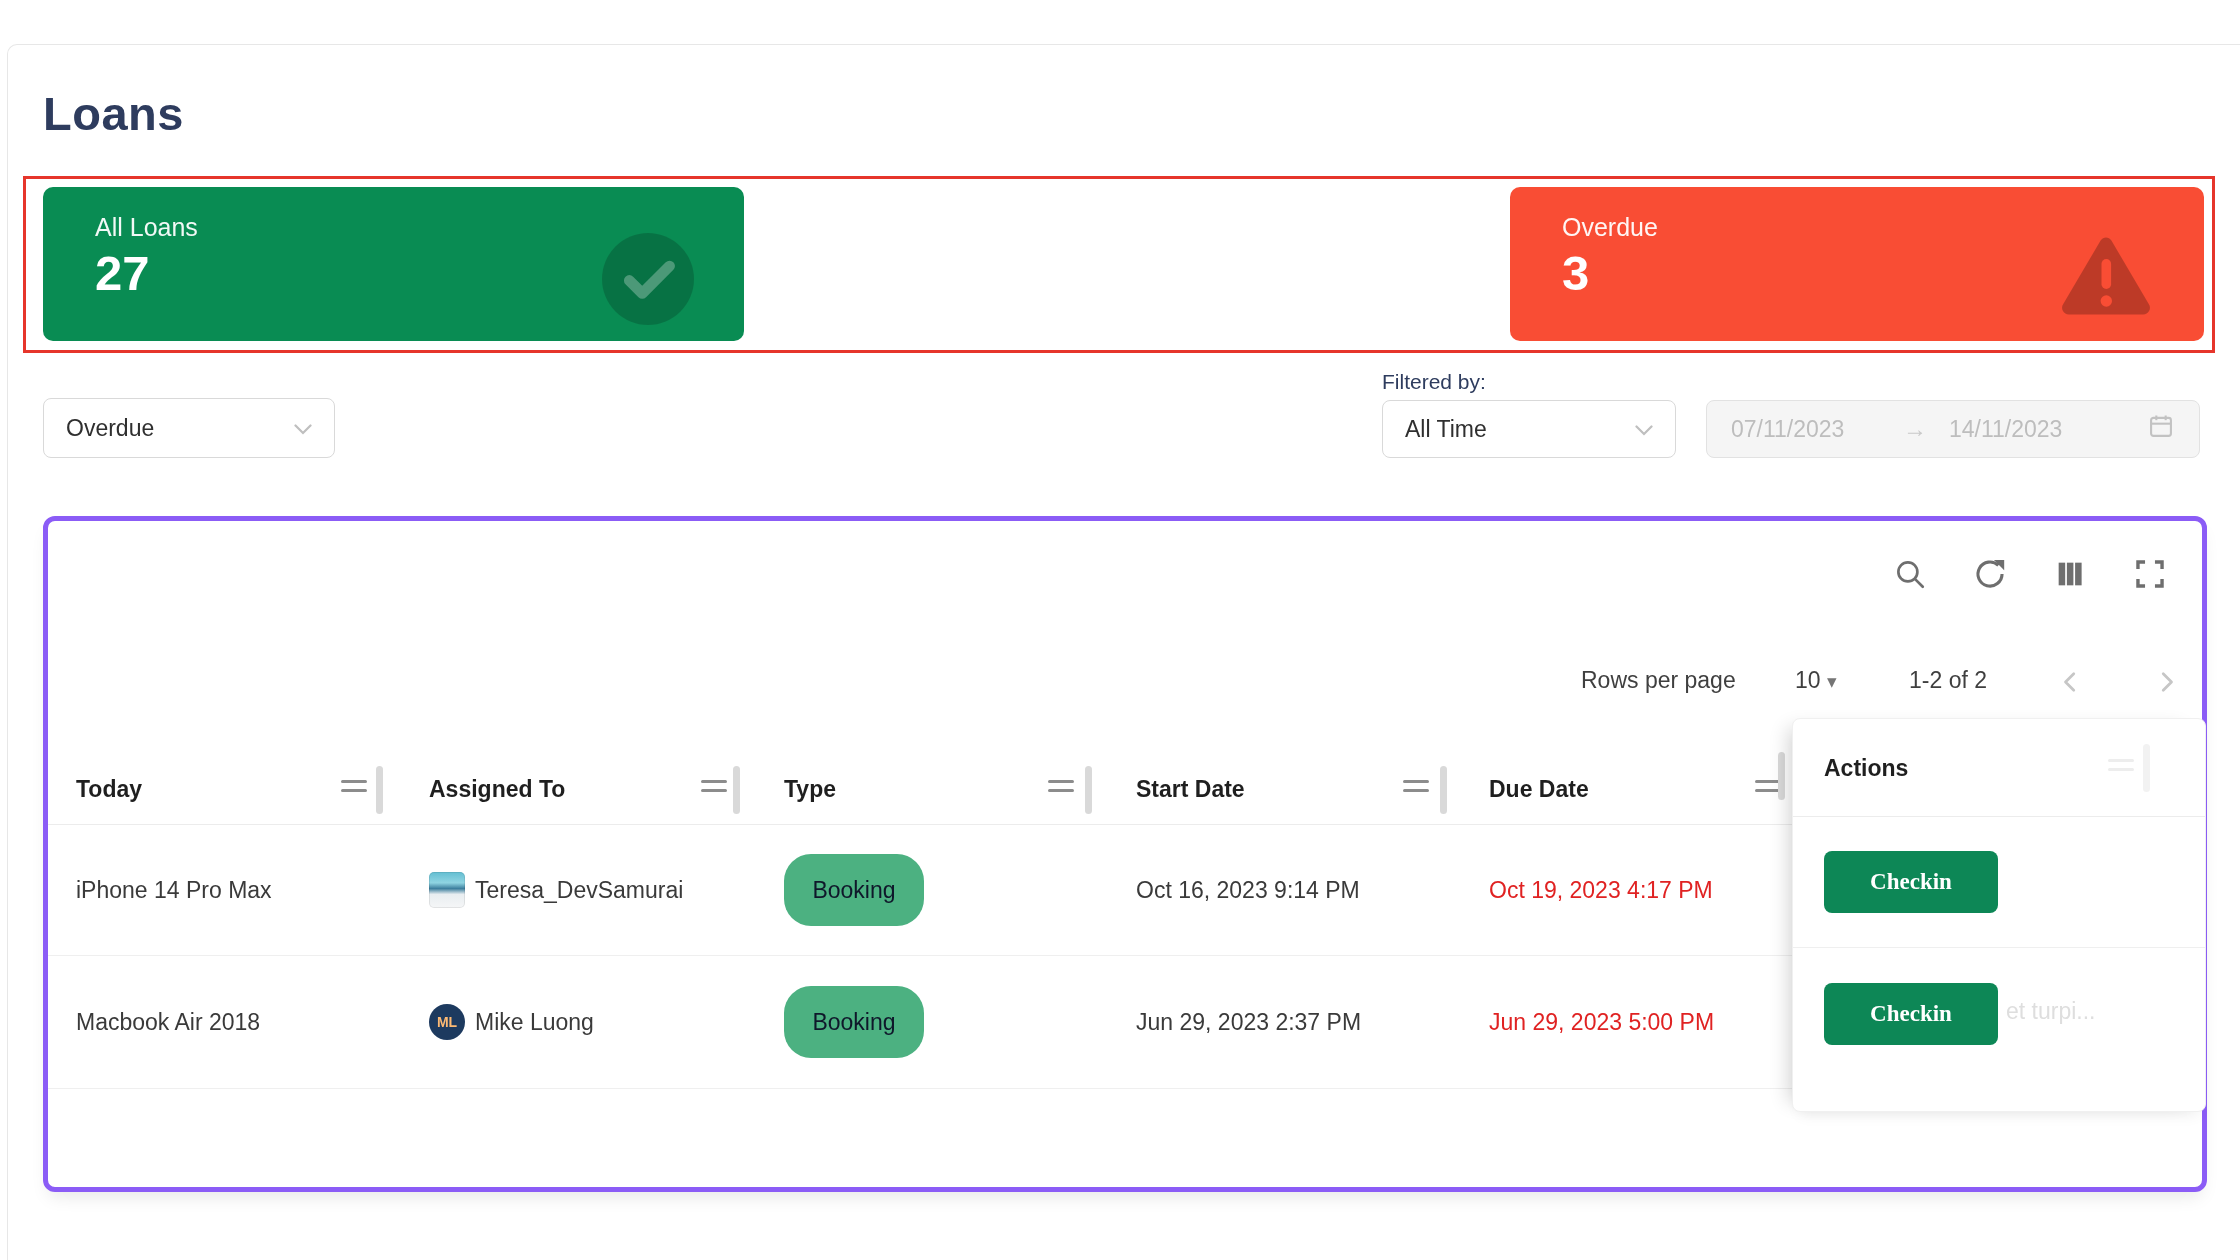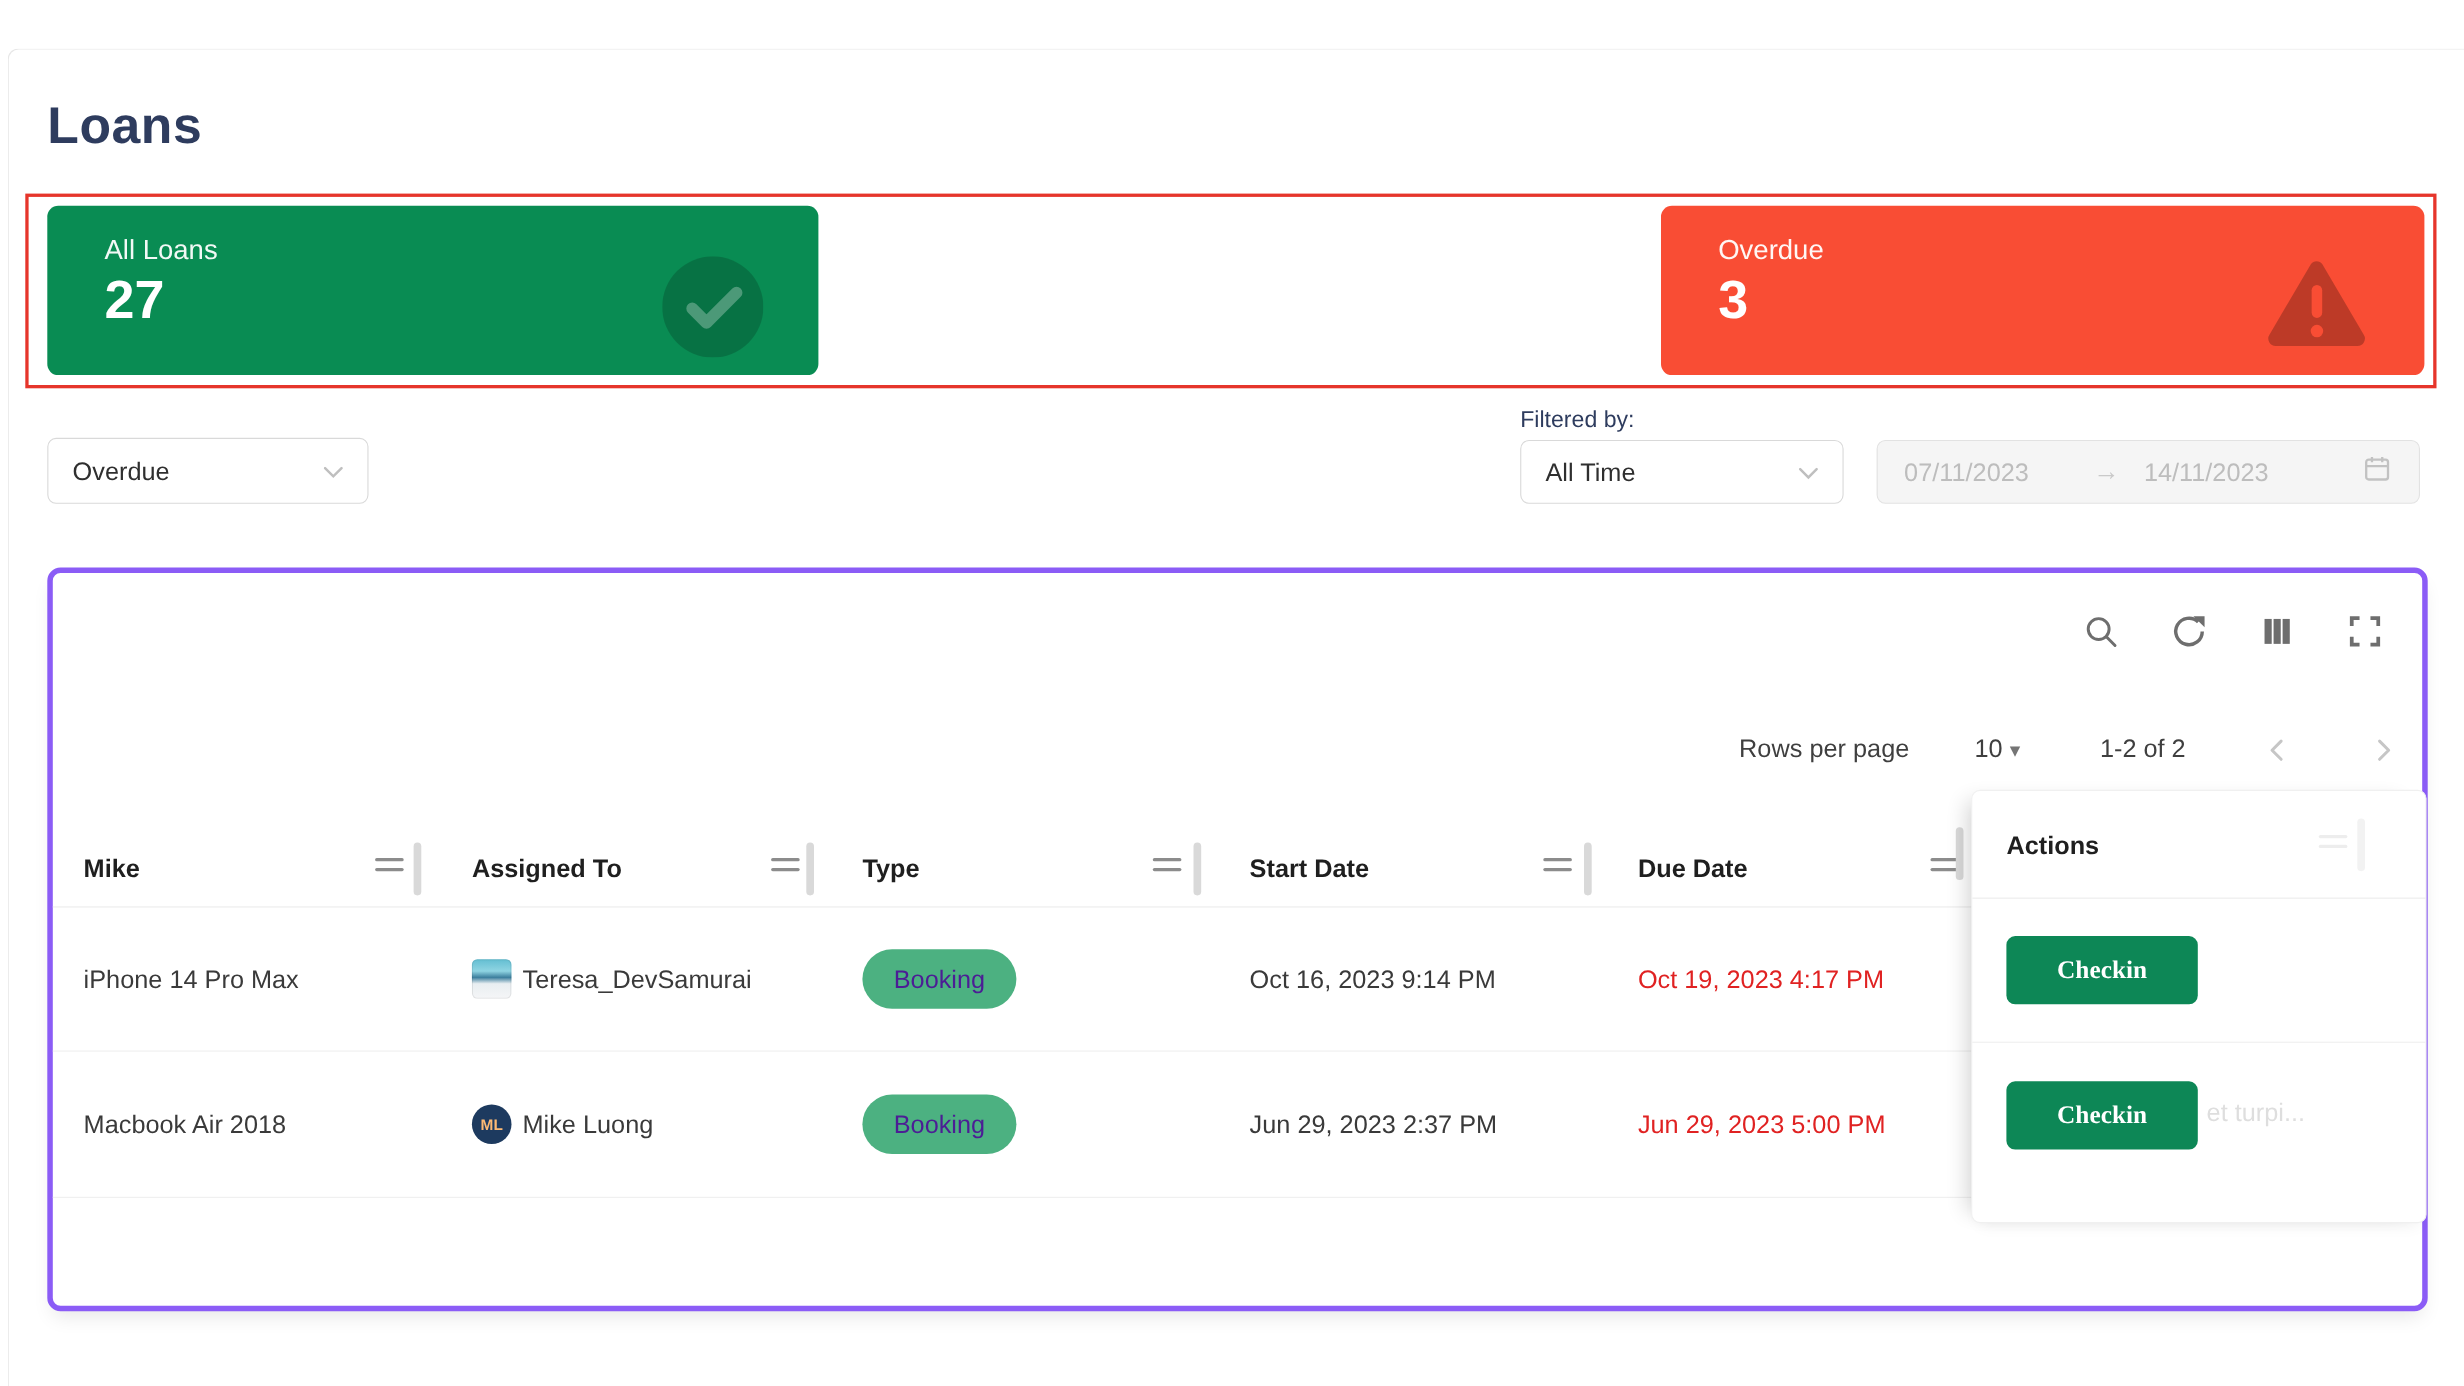--- a/index.html
+++ b/index.html
@@ -73,22 +73,22 @@
   .avatar-photo {
     width:36px; height:36px; border-radius:5px;
     background:linear-gradient(180deg,#63bed2 0%,#8fd4e2 30%,#3d7f9e 46%,#e9eef1 62%,#f5f6f7 100%);
     box-shadow:inset 0 0 0 1px rgba(0,0,0,.08);
   }
   .avatar-initials {
     width:36px; height:36px; border-radius:50%; background:#1d3a5f; color:#fdba74;
     display:flex; align-items:center; justify-content:center; font-size:14px; font-weight:700;
   }
   .badge {
-    min-width:140px; height:54px; padding:0 28px; border-radius:27px; background:#4cb181;
-    color:#4c1d95; font-size:23px; display:flex; align-items:center; justify-content:center;
+    min-width:140px; height:72px; padding:0 28px; border-radius:27px; background:#4cb181;
+    color:#0f172a; font-size:23px; display:flex; align-items:center; justify-content:center;
   }
   .due-red { color:#e02222; }
   
   .actions-panel {
     position:absolute; left:1792px; top:718px; width:414px; height:394px;
     background:#fff; border:1px solid #f0f0f0; border-radius:8px;
     box-shadow:-14px 0 18px -10px rgba(0,0,0,.16), 0 10px 14px -8px rgba(0,0,0,.08);
   }
   .ap-head { position:absolute; left:0; top:0; width:100%; height:98px; border-bottom:1px solid #ececec; }
   .ap-head .th-label { left:31px; height:98px; }
@@ -211,21 +211,21 @@
           <polyline points="10,2 4,8 10,14" fill="none" stroke="#c6c6c6" stroke-width="2" stroke-linecap="round" stroke-linejoin="round"></polyline>
         </svg>
     </span>
     <span class="pag-chev" style="left:2107px;">
       <svg width="22" height="22" viewBox="0 0 16 16">
           <polyline points="6,2 12,8 6,14" fill="none" stroke="#c6c6c6" stroke-width="2" stroke-linecap="round" stroke-linejoin="round"></polyline>
         </svg>
     </span>
 
     <div class="thead">
-      <div class="th-label" style="left:28px;">Mike</div>
+      <div class="th-label" style="left:28px;">Today</div>
       <span class="drag-handle" style="left:293px;">
           <i></i>
           <i></i>
         </span>
       <span class="col-sep" style="left:328px;"></span>
 
       <div class="th-label" style="left:381px;">Assigned To</div>
       <span class="drag-handle" style="left:653px;">
           <i></i>
           <i></i>

